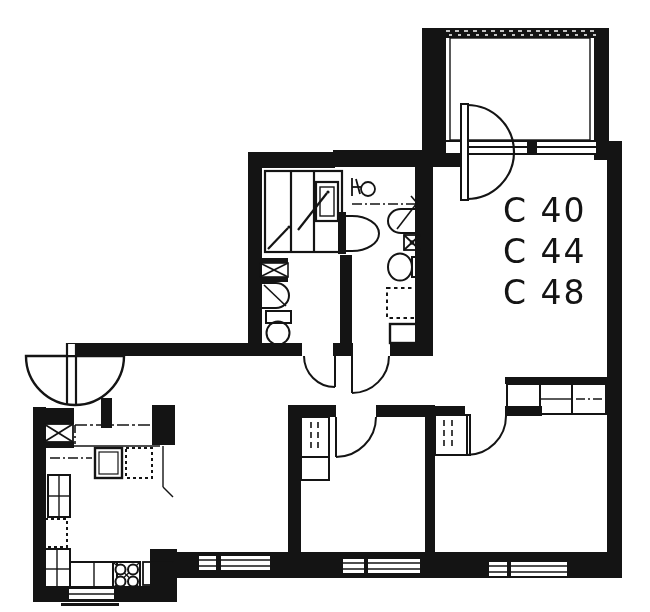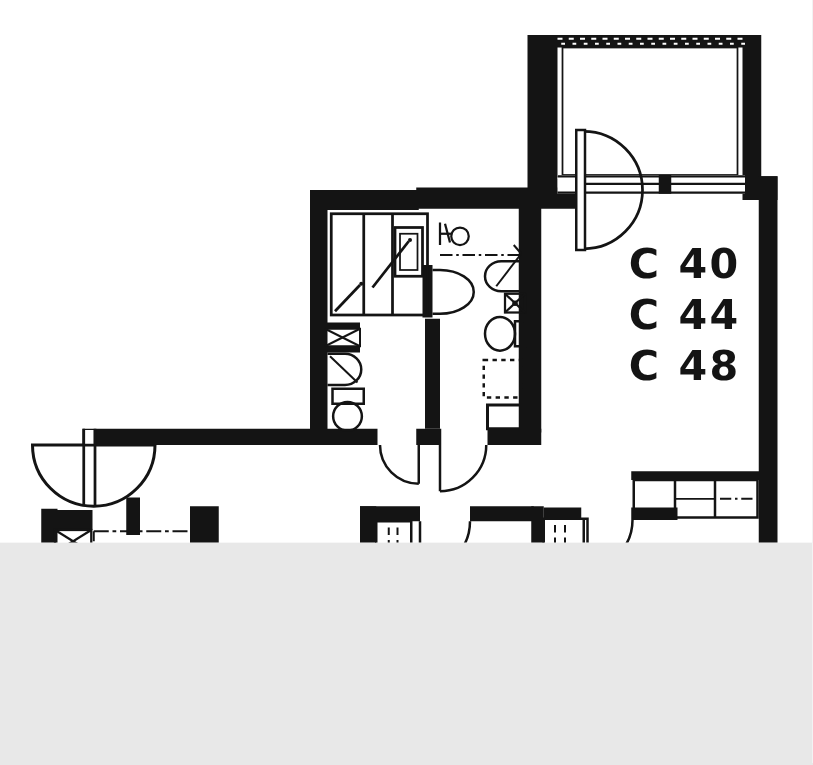--- a/index.html
+++ b/index.html
@@ -1,16 +1,16 @@
 <!DOCTYPE html>
 <html><head>
 <meta charset="utf-8">
 <style>
   html,body{margin:0;padding:0;background:#e8e8e8;}
-  .stage{width:650px;height:434px;background:#ffffff;position:relative;margin:0;font-weight:bold;}
+  .stage{width:650px;height:612px;background:#ffffff;position:relative;margin:0;}
   svg{display:block;}
   .lbl{font-family:"DejaVu Sans",sans-serif;font-size:33px;letter-spacing:2px;fill:#141414;}
 </style>
 </head>
 <body>
 
 <div class="stage">
 <svg width="650" height="612" viewBox="0 0 650 612">
 
   <rect x="0" y="0" width="650" height="612" fill="#ffffff"></rect>

